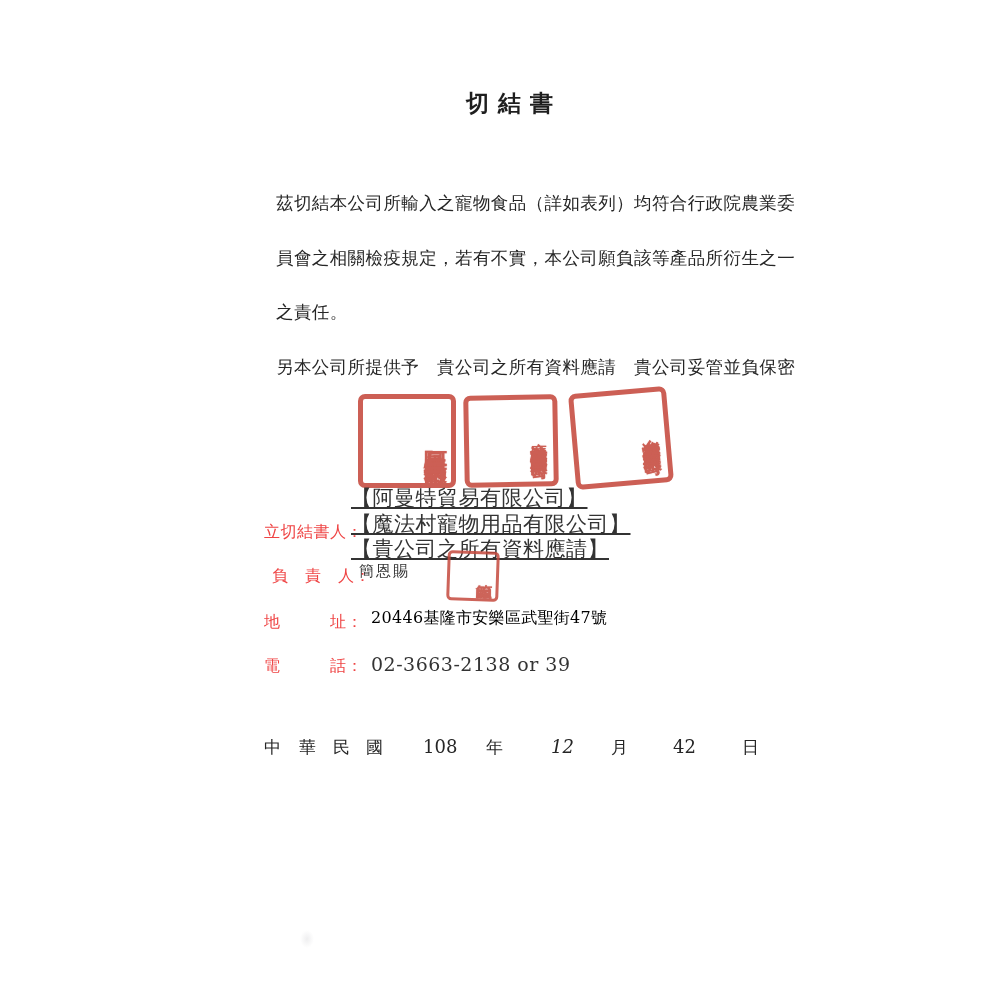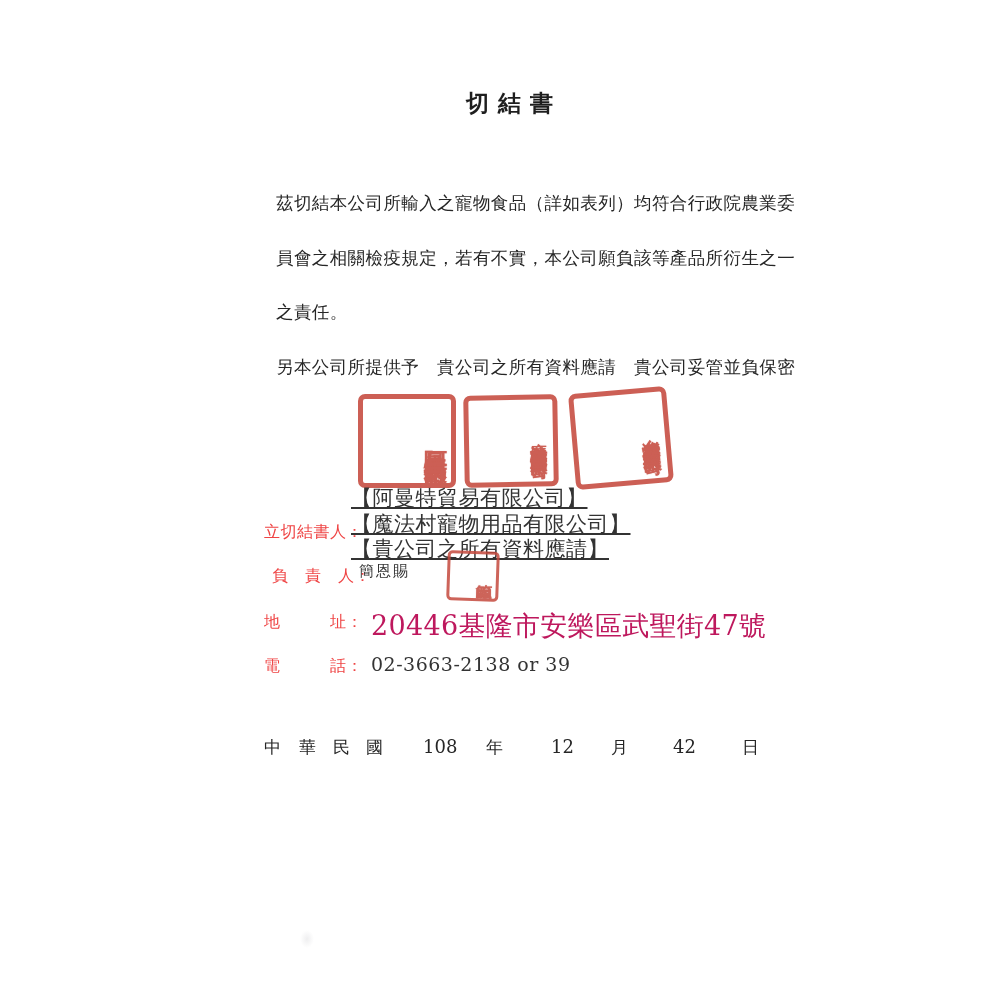--- a/index.html
+++ b/index.html
@@ -81,33 +81,33 @@
   }
   .company-names div{height:25.5px;text-decoration:underline;}
   .responsible-label{left:264px;top:566px;margin-left:8px;}
   .responsible-name{
     position:absolute;left:359px;top:562px;
     font-size:15px;color:#333;letter-spacing:2px;white-space:nowrap;
   }
   .address-label{left:264px;top:612px;}
   .address-value{
     position:absolute;left:371px;top:608px;
-    font-size:27px;color:#be185d;white-space:nowrap;letter-spacing:0.3px;
+    font-size:16px;color:#000000;white-space:nowrap;letter-spacing:0.3px;
   }
   .phone-label{left:264px;top:656px;}
   .phone-value{
     position:absolute;left:371px;top:653px;
     font-size:19px;color:#333;white-space:nowrap;letter-spacing:0.5px;
   }
 
   
   .date-line{position:absolute;top:736px;left:0;width:1000px;height:26px;font-size:17px;color:#262626;}
   .date-line span{position:absolute;white-space:nowrap;}
   .d0{left:264px;} .d1{left:299px;} .d2{left:333px;} .d3{left:366px;}
-  .d4{left:423px;font-size:18px;} .d5{left:486px;} .d6{left:551px;font-size:18px;}
+  .d4{left:423px;font-size:18px;} .d5{left:486px;} .d6{left:551px;font-size:18px;font-style:italic;}
   .d7{left:611px;} .d8{left:673px;font-size:18px;} .d9{left:742px;}
 
   
   .smudge{
     position:absolute;left:300px;top:930px;width:14px;height:18px;
     background:radial-gradient(ellipse at center,rgba(120,120,130,.12),rgba(255,255,255,0) 70%);
   }
 </style>
 </head>
 <body>

